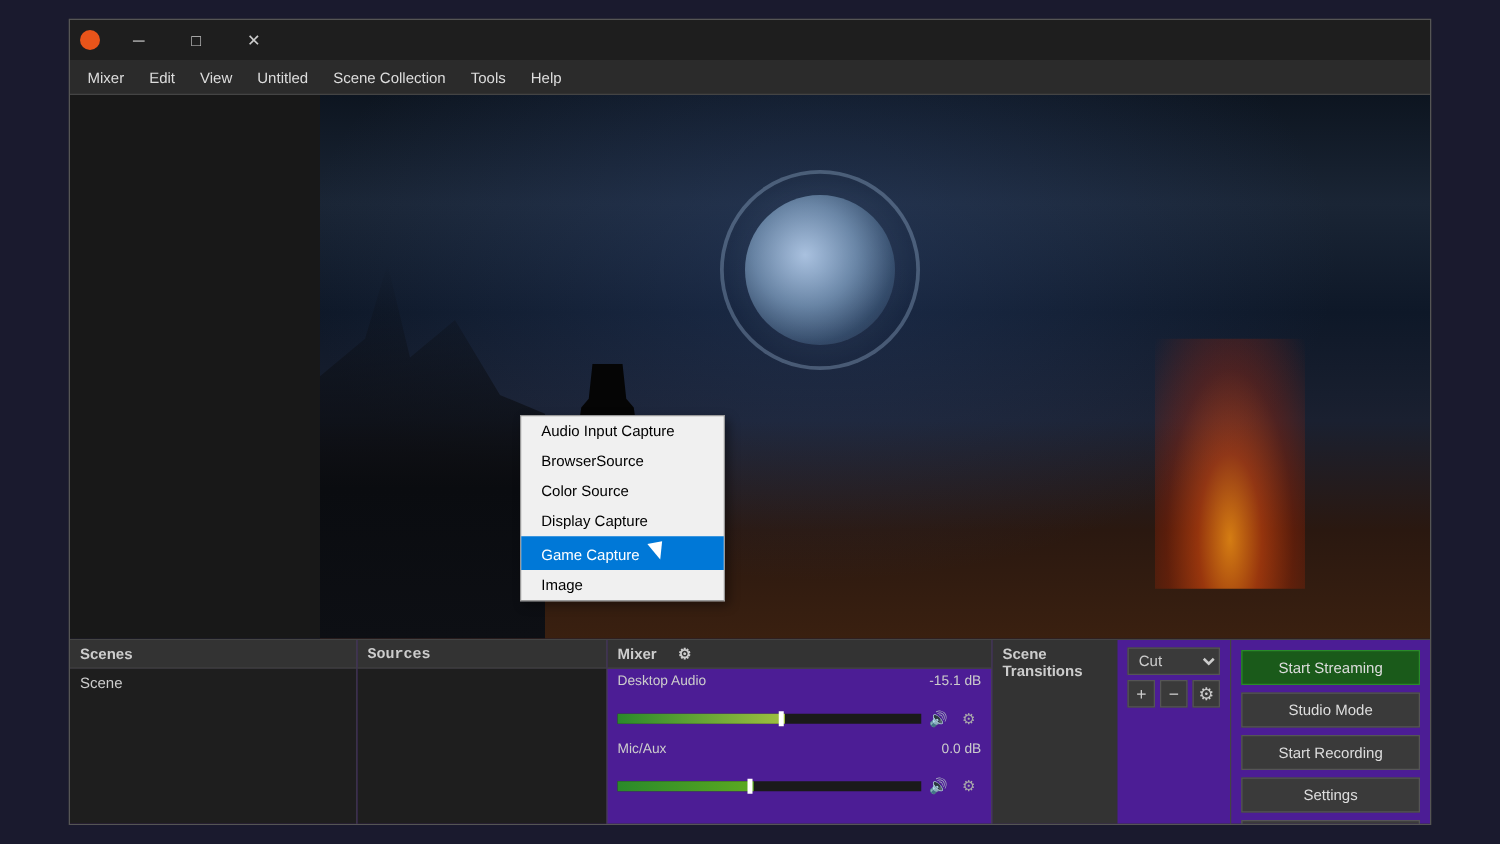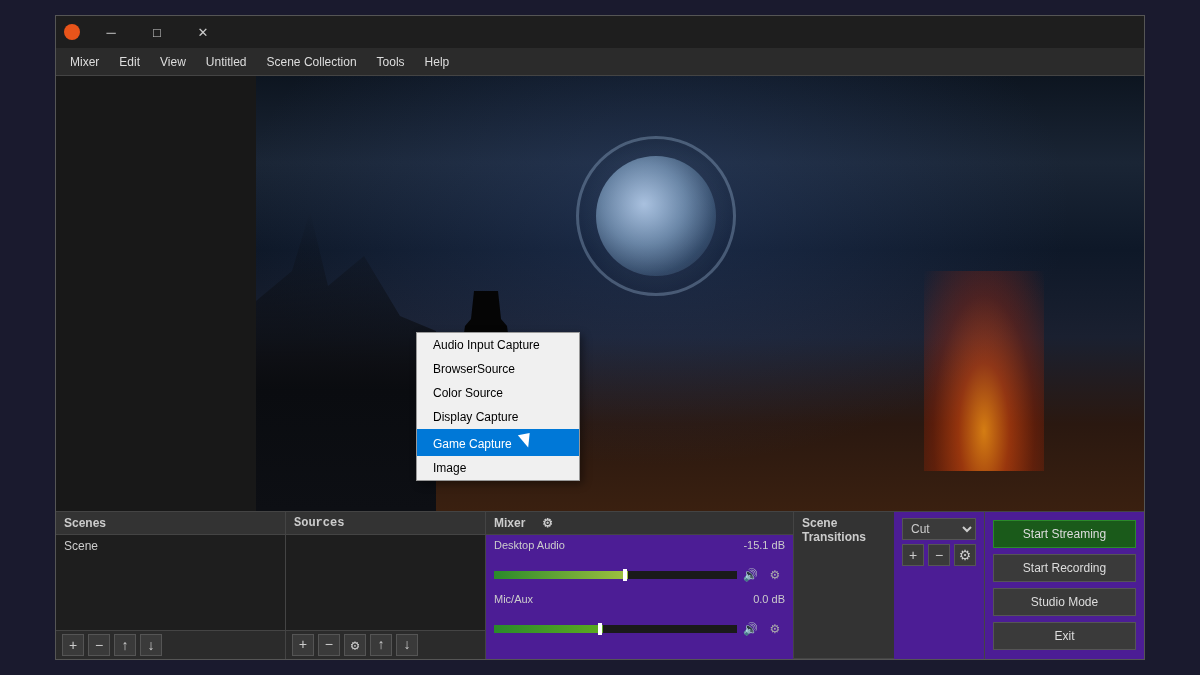--- a/index.html
+++ b/index.html
@@ -580,21 +580,22 @@
             <div class="transition-toolbar">
               <div class="toolbar-btn">+</div>
               <div class="toolbar-btn">−</div>
               <div class="toolbar-btn">⚙</div>
             </div>
           </div>
         </div>
 
         <div class="controls-panel">
           <button class="control-btn primary">Start Streaming</button>
+          <button class="control-btn">Studio Mode</button>
           <button class="control-btn">Start Recording</button>
-          <button class="control-btn">Studio Mode</button>
+          <button class="control-btn">Settings</button>
           <button class="control-btn">Exit</button>
         </div>
       </div>
 
     </div>
   </div>
 </div>
 
 </body></html>

